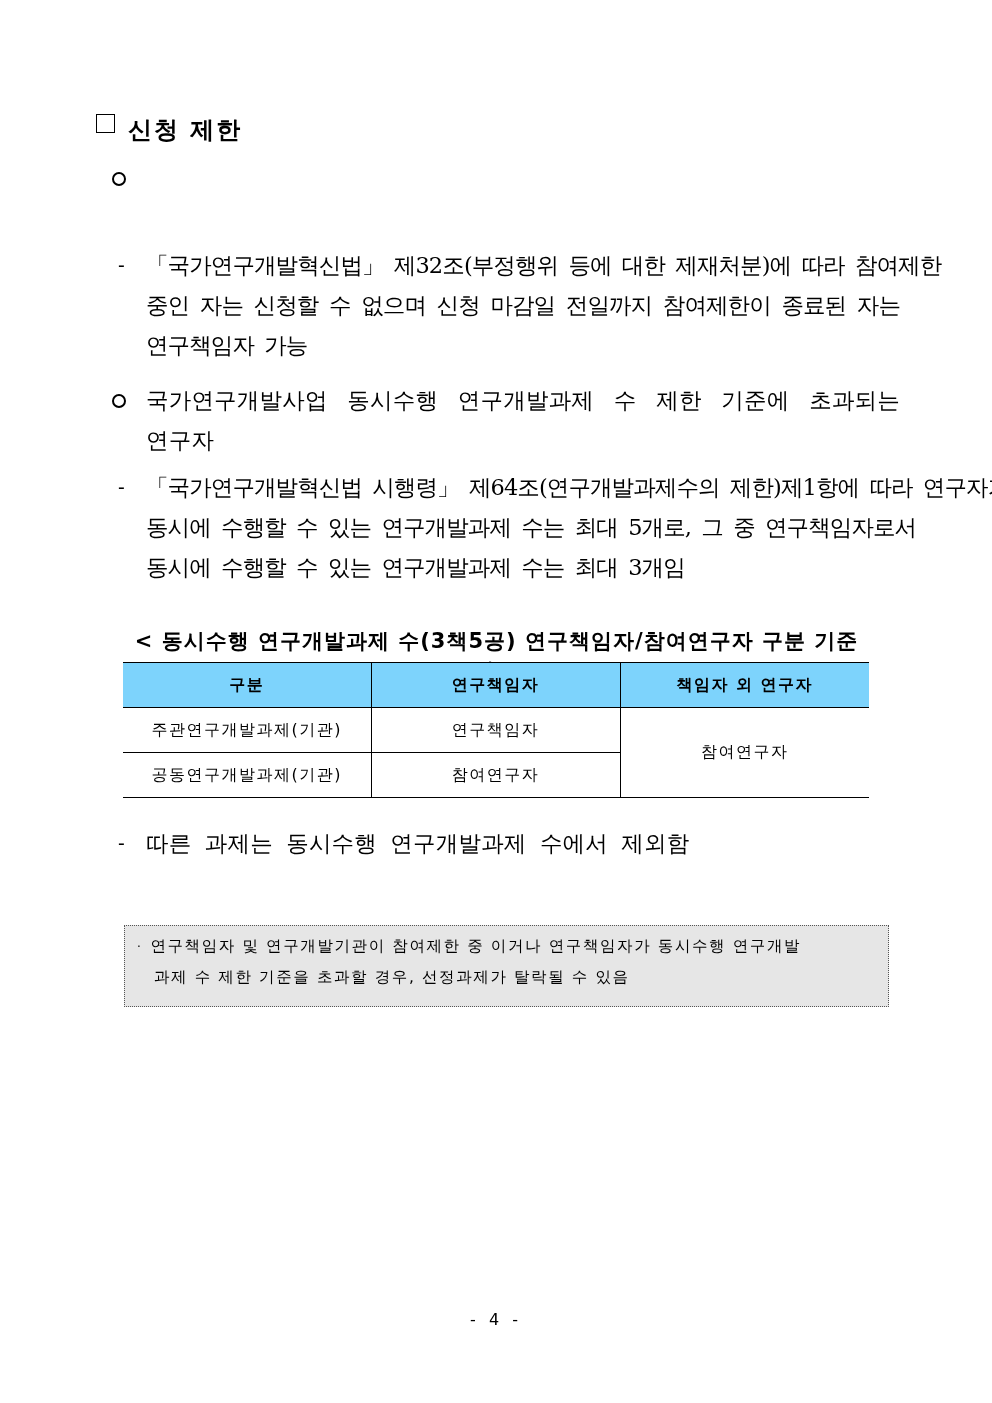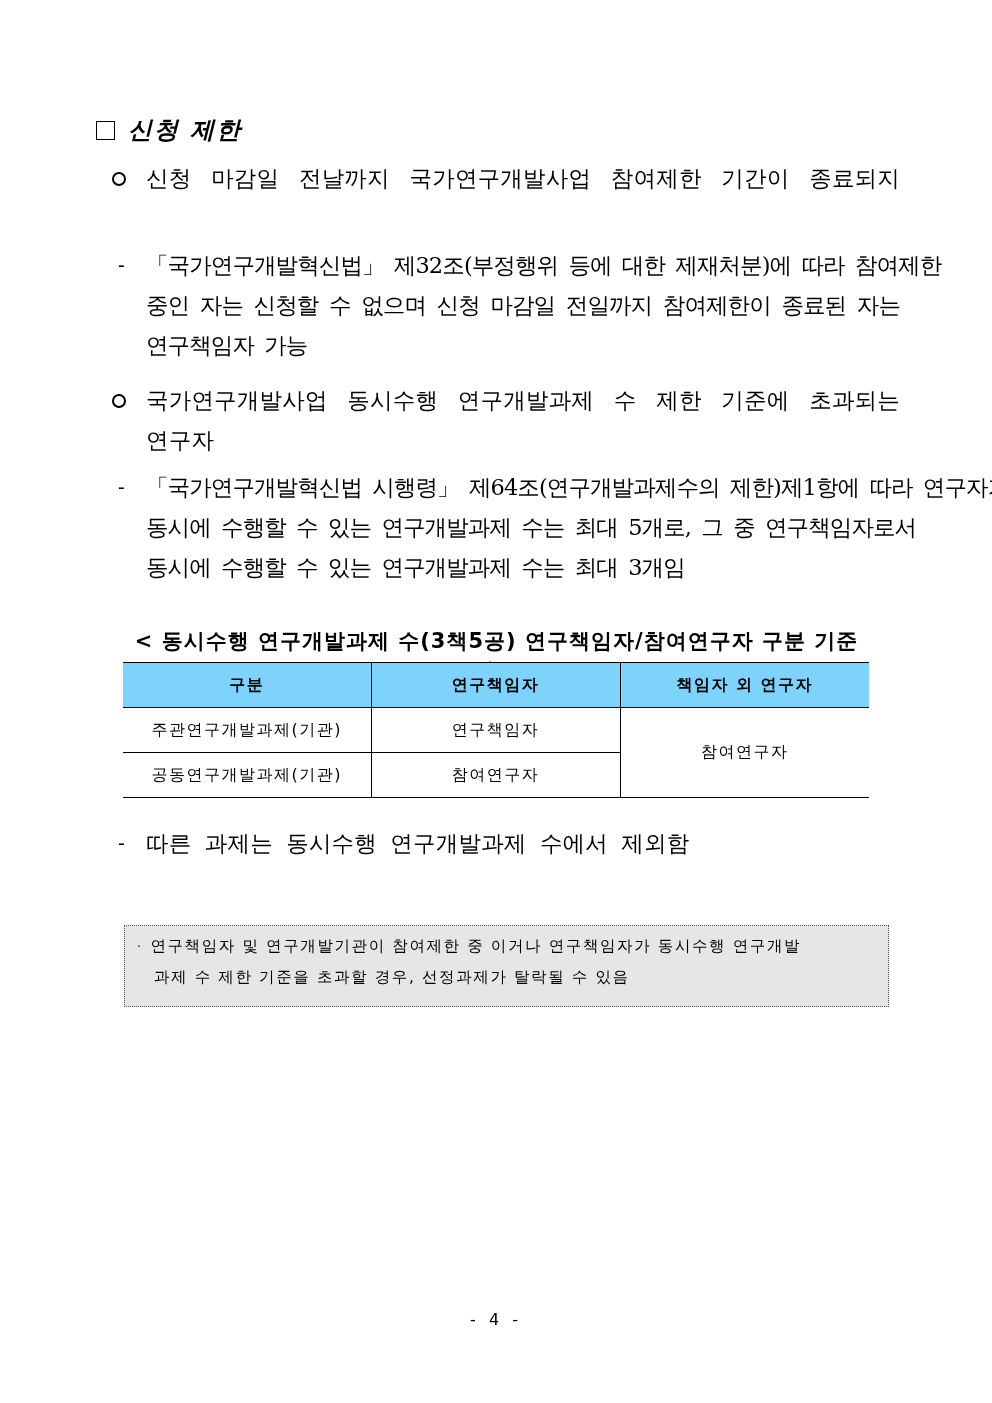--- a/index.html
+++ b/index.html
@@ -19,25 +19,24 @@
       position: absolute;
       left: 0; top: 0;
       width: 992px; height: 1403px;
     }
     
     .section-heading {
       position: absolute;
       left: 96px;
       top: 114px;
       display: flex;
-      align-items: center;
+      align-items: flex-start;
       font-size: 24px;
       font-weight: bold;
       letter-spacing: 2px;
-      font-style: italic;
     }
     .square-icon {
       display: inline-block;
       width: 19px;
       height: 19px;
       border: 1.5px solid #000;
       margin-right: 13px;
       box-sizing: border-box;
     }
     
@@ -180,21 +179,20 @@
 <div class="page">
 
   <div class="section-heading">
     <span class="square-icon"></span>
     <span>신청 제한</span>
   </div>
 
   <div class="block" style="top:158px;">
     <span class="circle-icon"></span>
     <div class="text">
-      <span class="line">신청 마감일 전날까지 국가연구개발사업 참여제한 기간이 종료되지</span>
     </div>
   </div>
 
   <div class="block" style="top:245px;">
     <span class="dash-icon">-</span>
     <div class="text condensed">
       <span class="line">「국가연구개발혁신법」 제32조(부정행위 등에 대한 제재처분)에 따라 참여제한</span>
       <span class="line">중인 자는 신청할 수 없으며 신청 마감일 전일까지 참여제한이 종료된 자는</span>
       <span class="line last">연구책임자 가능</span>
     </div>

